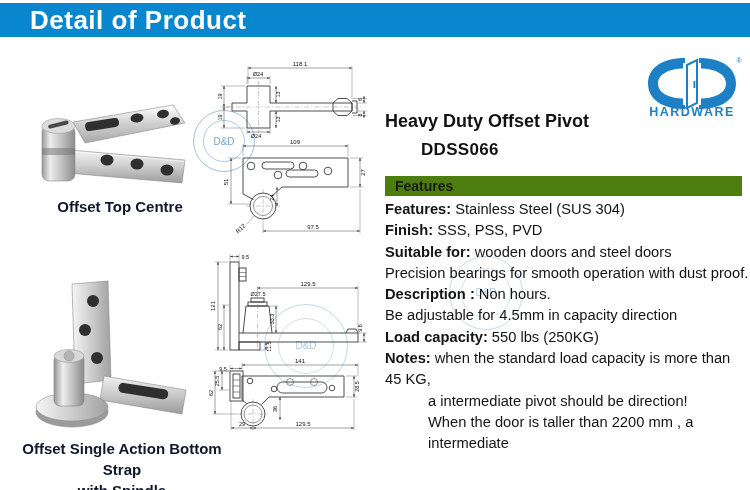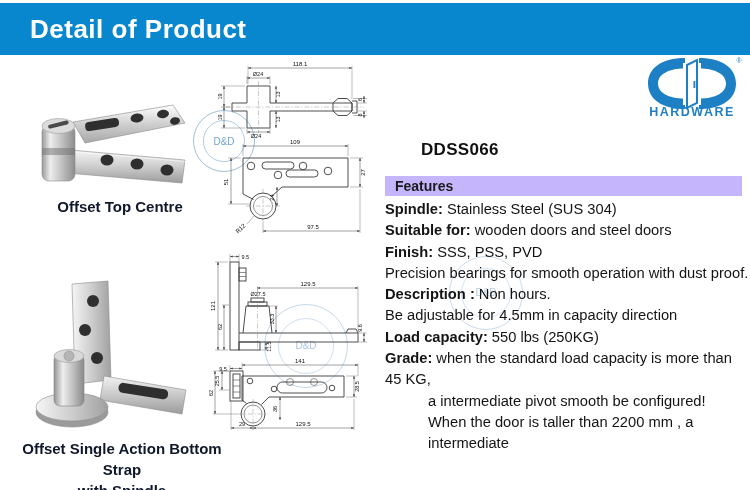--- a/index.html
+++ b/index.html
@@ -1,19 +1,19 @@
 <!DOCTYPE html>
 <html><head>
 <meta charset="utf-8">
 <style>
   html,body{margin:0;padding:0;background:#fff;}
   #page{position:relative;width:750px;height:490px;background:#fff;overflow:hidden;
         font-family:"Liberation Sans",sans-serif;color:#111;}
   
-  .header{position:absolute;left:0;top:3px;width:750px;height:52px;background:#0887cf;
+  .header{position:absolute;left:0;top:3px;width:750px;height:34px;background:#0887cf;
           display:flex;align-items:center;}
   .header-title{color:#fff;font-weight:bold;font-size:26px;padding-left:30px;letter-spacing:.5px;}
   
   .stamp{position:absolute;border:1.6px solid rgba(40,110,175,.55);border-radius:50%;
          display:flex;align-items:center;justify-content:center;}
   .stamp-inner{width:66%;height:66%;border:1px solid rgba(40,110,175,.45);border-radius:50%;
          display:flex;align-items:center;justify-content:center;
          color:rgba(40,110,175,.8);font-size:10px;font-weight:normal;}
   
   .photo{position:absolute;}
@@ -23,21 +23,21 @@
   .part{fill:none;stroke:#3a3a3a;stroke-width:.9;}
   .part2{fill:none;stroke:#3a3a3a;stroke-width:.55;}
   .ext{stroke:#6b6b6b;stroke-width:.45;}
   .dim{stroke:#555;stroke-width:.55;fill:none;}
   .cl{stroke:#7a7a7a;stroke-width:.4;stroke-dasharray:5 1.8 1.2 1.8;}
   .dt{font-size:6px;fill:#111;font-family:"Liberation Sans",sans-serif;}
   .dts{font-size:5.5px;fill:#111;font-family:"Liberation Sans",sans-serif;}
   
   .prod-title{position:absolute;left:385px;top:111px;font-size:18px;font-weight:bold;}
   .prod-model{position:absolute;left:385px;top:140px;font-size:17px;font-weight:bold;letter-spacing:.3px;margin-left:36px;}
-  .feat-bar{position:absolute;left:385px;top:176px;width:357px;height:20px;background:#c4b5fd;
+  .feat-bar{position:absolute;left:385px;top:176px;width:357px;height:20px;background:#4d7c0f;
             display:flex;align-items:center;}
   .feat-bar span{font-weight:bold;font-size:14px;padding-left:10px;color:#1a1a1a;}
   .feat-list{position:absolute;left:385px;top:199px;width:365px;}
   .feat-row{font-size:14.7px;line-height:21.3px;color:#141414;}
   .feat-label{font-weight:bold;margin-right:4px;}
   .feat-label:empty{margin:0;}
   .indent{padding-left:43px;}
   .logo-svg{position:absolute;left:643px;top:55px;}
 </style>
 </head>
@@ -345,33 +345,34 @@
       <path d="M42,3 C19,3 5,13 5,28.5 C5,44 19,54 42,54 L42,43.5 C25,43.5 15,37.5 15,28.5 C15,19.5 25,13.5 42,13.5 Z" fill="#1d7fc4"></path>
       <path d="M56,3 C79,3 93,13 93,28.5 C93,44 79,54 56,54 L56,43.5 C73,43.5 83,37.5 83,28.5 C83,19.5 73,13.5 56,13.5 Z" fill="#1d7fc4"></path>
       <rect x="40" y="8" width="18" height="42" fill="#ffffff"></rect>
       <polygon points="44,10 54,5 54,48 44,53" fill="#ffffff" stroke="#1d7fc4" stroke-width="2"></polygon>
       <rect x="50.5" y="26" width="1.8" height="7" fill="#1d7fc4"></rect>
     </g>
     <text x="96" y="8" font-size="7" fill="#1d7fc4" text-anchor="middle">®</text>
     <text x="49" y="61" text-anchor="middle" font-size="12.5" font-weight="bold" letter-spacing="1.5" fill="#1d7fc4">HARDWARE</text>
   </svg>
 
+  <div class="prod-title">Heavy Duty Offset Pivot</div>
   <div class="prod-model">DDSS066</div>
 
   <div class="feat-bar">
     <span>Features</span>
   </div>
 
   <div class="feat-list">
-    <div class="feat-row"><span class="feat-label">Spindle:</span><span>Stainless Steel (SUS 304)</span></div>
+    <div class="feat-row"><span class="feat-label">Features:</span><span>Stainless Steel (SUS 304)</span></div>
+    <div class="feat-row"><span class="feat-label">Finish:</span><span>SSS, PSS, PVD</span></div>
     <div class="feat-row"><span class="feat-label">Suitable for:</span><span>wooden doors and steel doors</span></div>
-    <div class="feat-row"><span class="feat-label">Finish:</span><span>SSS, PSS, PVD</span></div>
     <div class="feat-row"><span class="feat-label"></span><span>Precision bearings for smooth operation with dust proof.</span></div>
     <div class="feat-row"><span class="feat-label">Description :</span><span>Non hours.</span></div>
     <div class="feat-row"><span class="feat-label"></span><span>Be adjustable for 4.5mm in capacity direction</span></div>
     <div class="feat-row"><span class="feat-label">Load capacity:</span><span>550 lbs (250KG)</span></div>
-    <div class="feat-row"><span class="feat-label">Grade:</span><span>when the standard load capacity is more than 45 KG,</span></div>
-    <div class="feat-row indent"><span class="feat-label"></span><span>a intermediate pivot smooth be configured!</span></div>
+    <div class="feat-row"><span class="feat-label">Notes:</span><span>when the standard load capacity is more than 45 KG,</span></div>
+    <div class="feat-row indent"><span class="feat-label"></span><span>a intermediate pivot should be direction!</span></div>
     <div class="feat-row indent"><span class="feat-label"></span><span>When the door is taller than 2200 mm , a intermediate</span></div>
 
   </div>
 
 </div>
 
 </body></html>

